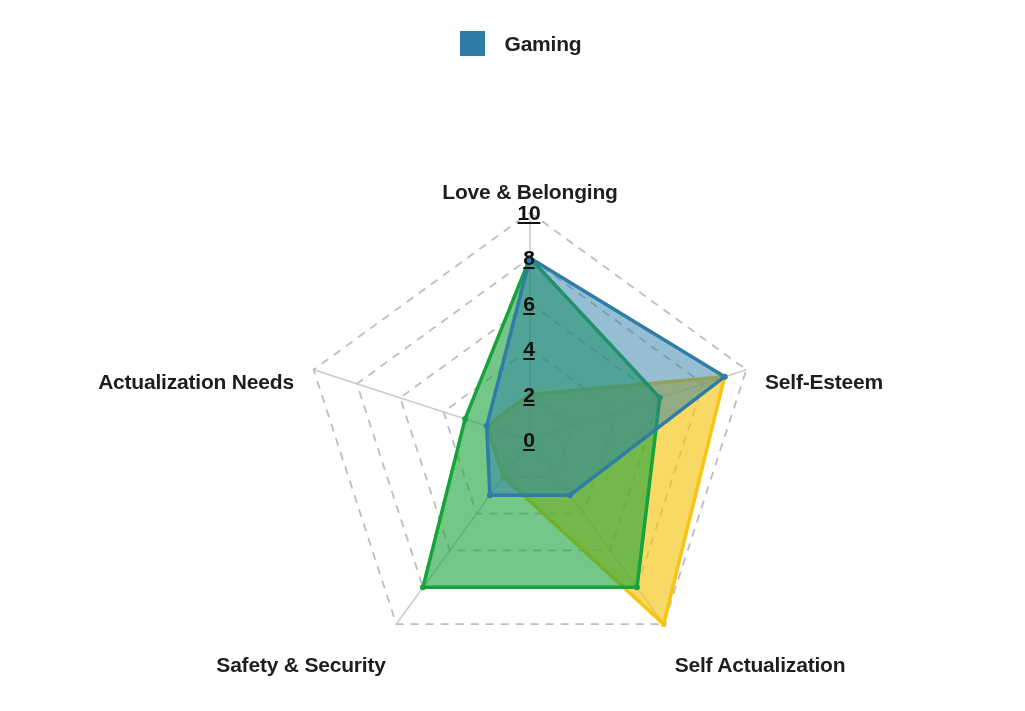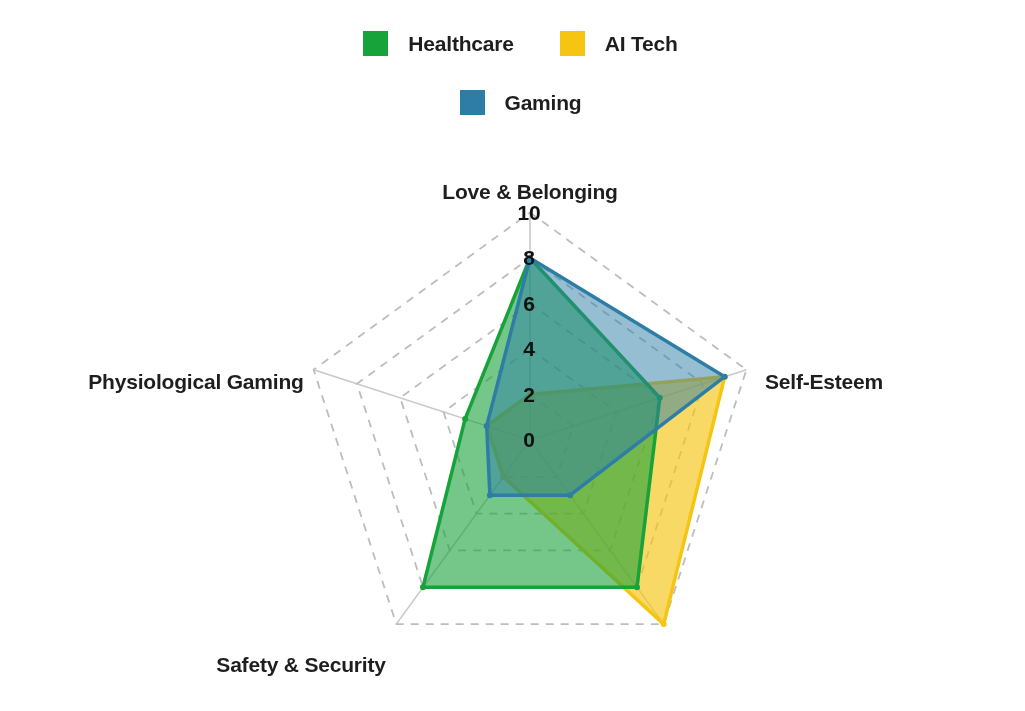--- a/index.html
+++ b/index.html
@@ -20,40 +20,30 @@
     transform:translate(-50%,-50%);white-space:nowrap;margin-top:18px;
   }
   .axis-0{left:530px;top:174px;}
   .axis-1{left:824px;top:364px;text-align:center;}
   .axis-2{left:760px;top:647px;}
   .axis-3{left:301px;top:647px;text-align:center;}
   .axis-4{left:196px;top:364px;}
   
   .tick-label{
     position:absolute;font-size:21px;font-weight:700;letter-spacing:-0.3px;
-    transform:translate(-50%,-50%);white-space:nowrap;color:#111;
+    transform:translate(-50%,-50%);white-space:nowrap;color:#111;text-decoration:underline;
   }
   svg{position:absolute;left:0;top:0;}
 </style>
 </head>
 <body>
 
 <div class="stage">
 
   <div class="legend">
-    <div class="legend-row">
-      <div class="legend-item">
-        <span class="swatch" style="background: rgb(23, 162, 58);"></span>
-        <span class="legend-label">Healthcare</span>
-      </div>
-      <div class="legend-item">
-        <span class="swatch" style="background: rgb(246, 197, 18);"></span>
-        <span class="legend-label">AI Tech</span>
-      </div>
-    </div>
     <div class="legend-row">
       <div class="legend-item">
         <span class="swatch" style="background: rgb(46, 125, 166);"></span>
         <span class="legend-label">Gaming</span>
       </div>
     </div>
   </div>
 
   <svg id="radar-svg" width="1025" height="711" viewBox="0 0 1025 711">
       <line x1="530" y1="440" x2="530.0" y2="212.5" stroke="#C9C9C9" stroke-width="1.6"></line>
@@ -81,22 +71,23 @@
       <polygon points="530.0,258.0 724.7,376.7 570.1,495.2 489.9,495.2 486.7,425.9" fill="#2E7DA6" fill-opacity="0.5" stroke="#2E7DA6" stroke-width="3.5" stroke-linejoin="round"></polygon>
       <circle cx="530.0" cy="258.0" r="3" fill="#2E7DA6"></circle>
       <circle cx="724.7" cy="376.7" r="3" fill="#2E7DA6"></circle>
       <circle cx="570.1" cy="495.2" r="3" fill="#2E7DA6"></circle>
       <circle cx="489.9" cy="495.2" r="3" fill="#2E7DA6"></circle>
       <circle cx="486.7" cy="425.9" r="3" fill="#2E7DA6"></circle>
     </svg>
 
   <div class="axis-label axis-0">Love &amp; Belonging</div>
   <div class="axis-label axis-1">Self-Esteem</div>
+  <div class="axis-label axis-2">Self Actualization</div>
   <div class="axis-label axis-3">Safety &amp; Security</div>
-  <div class="axis-label axis-4">Physiological Gaming</div>
+  <div class="axis-label axis-4">Actualization Needs</div>
 
   <div id="tick-labels">
       <div class="tick-label" style="left: 529px; top: 440px;">0</div>
       <div class="tick-label" style="left: 529px; top: 394.5px;">2</div>
       <div class="tick-label" style="left: 529px; top: 349px;">4</div>
       <div class="tick-label" style="left: 529px; top: 303.5px;">6</div>
       <div class="tick-label" style="left: 529px; top: 258px;">8</div>
       <div class="tick-label" style="left: 529px; top: 212.5px;">10</div>
     </div>
 

